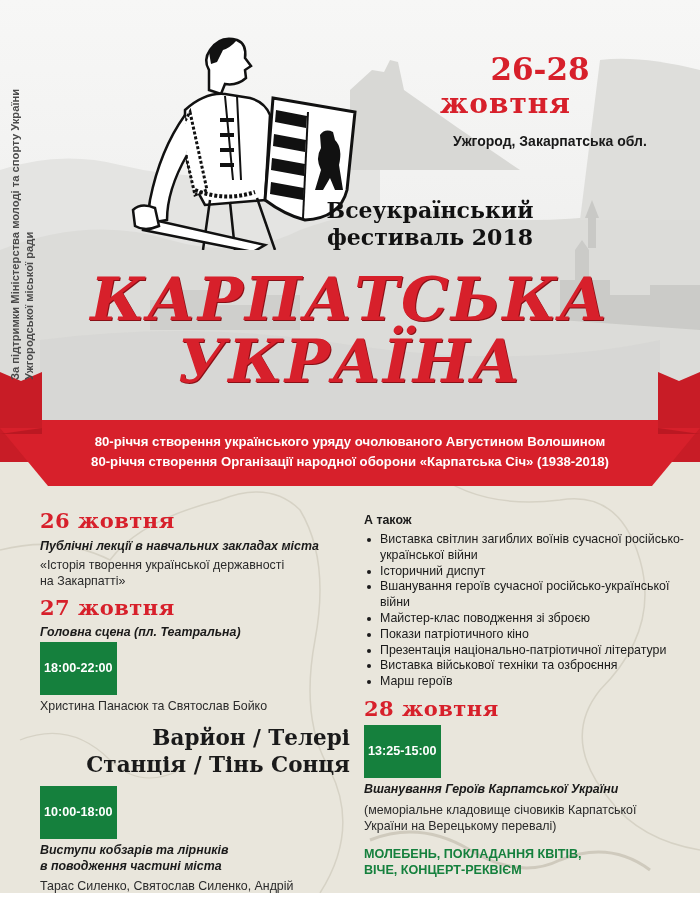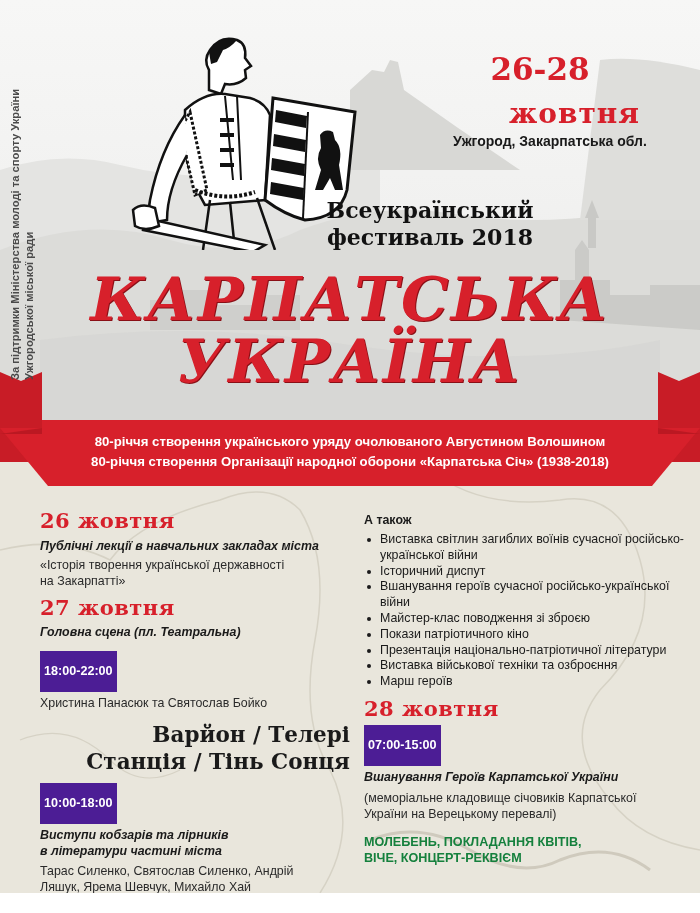--- a/index.html
+++ b/index.html
@@ -44,23 +44,23 @@
   
   .hero-figure { position: absolute; left: 125px; top: 30px; width: 240px; height: 220px; }
 
   
   .date-range {
     position: absolute; left: 440px; top: 52px; width: 200px; text-align: center;
     color: #d7202b; font-family: "DejaVu Serif", serif; font-weight: bold;
     font-size: 31px; line-height: 34px;
   }
   .date-month {
-    position: absolute; left: 440px; top: 88px; width: 200px; text-align: right;
+    position: absolute; left: 440px; top: 88px; width: 200px; text-align: left;
     color: #d7202b; font-family: "DejaVu Serif", serif; font-weight: bold;
-    font-size: 28px; line-height: 32px; letter-spacing: 1px; margin-top: 10px;
+    font-size: 28px; line-height: 32px; letter-spacing: 1px;
   }
   .location {
     position: absolute; left: 420px; top: 132px; width: 260px; text-align: center;
     color: #1a1a1a; font-weight: bold; font-size: 14px; line-height: 18px;
   }
 
   .festival-line {
     position: absolute; left: 300px; top: 197px; width: 260px; text-align: center;
     color: #111; font-family: "DejaVu Serif", serif; font-weight: bold;
     font-size: 22px; line-height: 27px;
@@ -77,22 +77,22 @@
   .col-left { position: absolute; left: 40px; top: 508px; width: 310px; }
   .col-right { position: absolute; left: 364px; top: 512px; width: 320px; }
 
   .day-heading {
     color: #d7202b; font-family: "DejaVu Serif", serif; font-weight: bold;
     font-size: 21px; line-height: 26px; letter-spacing: 0.5px;
   }
   .event-title { font-weight: bold; font-size: 12.4px; line-height: 16px; color: #1a1a1a; font-style: italic; }
   .event-sub { font-size: 12.4px; line-height: 16px; color: #2a2a2a; }
   .time-badge {
-    display: inline-block; background: #4c1d95; color: #ffffff; font-weight: bold;
-    font-size: 12.6px; line-height: 17px; padding: 12px 4px; margin: 11px 0 3px 0;
+    display: inline-block; background: #15803d; color: #ffffff; font-weight: bold;
+    font-size: 12.6px; line-height: 17px; padding: 18px 4px; margin: 2px 0 3px 0;
   }
   .bands {
     font-family: "DejaVu Serif", serif; font-weight: bold; font-size: 21.5px;
     line-height: 27px; color: #1a1a1a; text-align: right;
   }
 
   .also-heading { font-weight: bold; font-size: 12.4px; line-height: 17px; color: #1a1a1a; margin-bottom: 3px; }
   .also-list { list-style: none; }
   .also-list li {
     position: relative; padding-left: 16px; font-size: 12.4px; line-height: 15.8px; color: #1a1a1a;
@@ -212,40 +212,40 @@
     <div class="day-heading" style="margin-top:6px">27 жовтня</div>
     <div class="event-title" style="margin-top:3px">Головна сцена (пл. Театральна)</div>
     <div class="time-badge">18:00-22:00</div>
     <div class="event-sub">Христина Панасюк та Святослав Бойко</div>
 
     <div class="bands" style="margin-top:10px">Варйон / Телері</div>
     <div class="bands">Станція / Тінь Сонця</div>
 
     <div class="time-badge" style="margin-top:8px">10:00-18:00</div>
     <div class="event-title">Виступи кобзарів та лірників</div>
-    <div class="event-title">в літератури частині міста</div>
+    <div class="event-title">в поводження частині міста</div>
     <div class="event-sub" style="margin-top:4px">Тарас Силенко, Святослав Силенко, Андрій</div>
     <div class="event-sub">Ляшук, Ярема Шевчук, Михайло Хай</div>
   </div>
 
   <div class="col-right">
     <div class="also-heading">А також</div>
     <ul class="also-list">
       <li>Виставка світлин загиблих воїнів сучасної російсько-української війни</li>
       <li>Історичний диспут</li>
       <li>Вшанування героїв сучасної російсько-української війни</li>
       <li>Майстер-клас поводження зі зброєю</li>
       <li>Покази патріотичного кіно</li>
       <li>Презентація національно-патріотичної літератури</li>
       <li>Виставка військової техніки та озброєння</li>
       <li>Марш героїв</li>
     </ul>
 
     <div class="day-heading" style="margin-top:6px">28 жовтня</div>
-    <div class="time-badge" style="margin-top:3px">07:00-15:00</div>
+    <div class="time-badge" style="margin-top:3px">13:25-15:00</div>
     <div class="event-title">Вшанування Героїв Карпатської України</div>
     <div class="event-sub" style="margin-top:5px">(меморіальне кладовище січовиків Карпатської</div>
     <div class="event-sub">України на Верецькому перевалі)</div>
     <div class="final-note" style="margin-top:12px">Молебень, покладання квітів,</div>
     <div class="final-note">віче, концерт-реквієм</div>
   </div>
 
 </div>
 
 </body></html>

